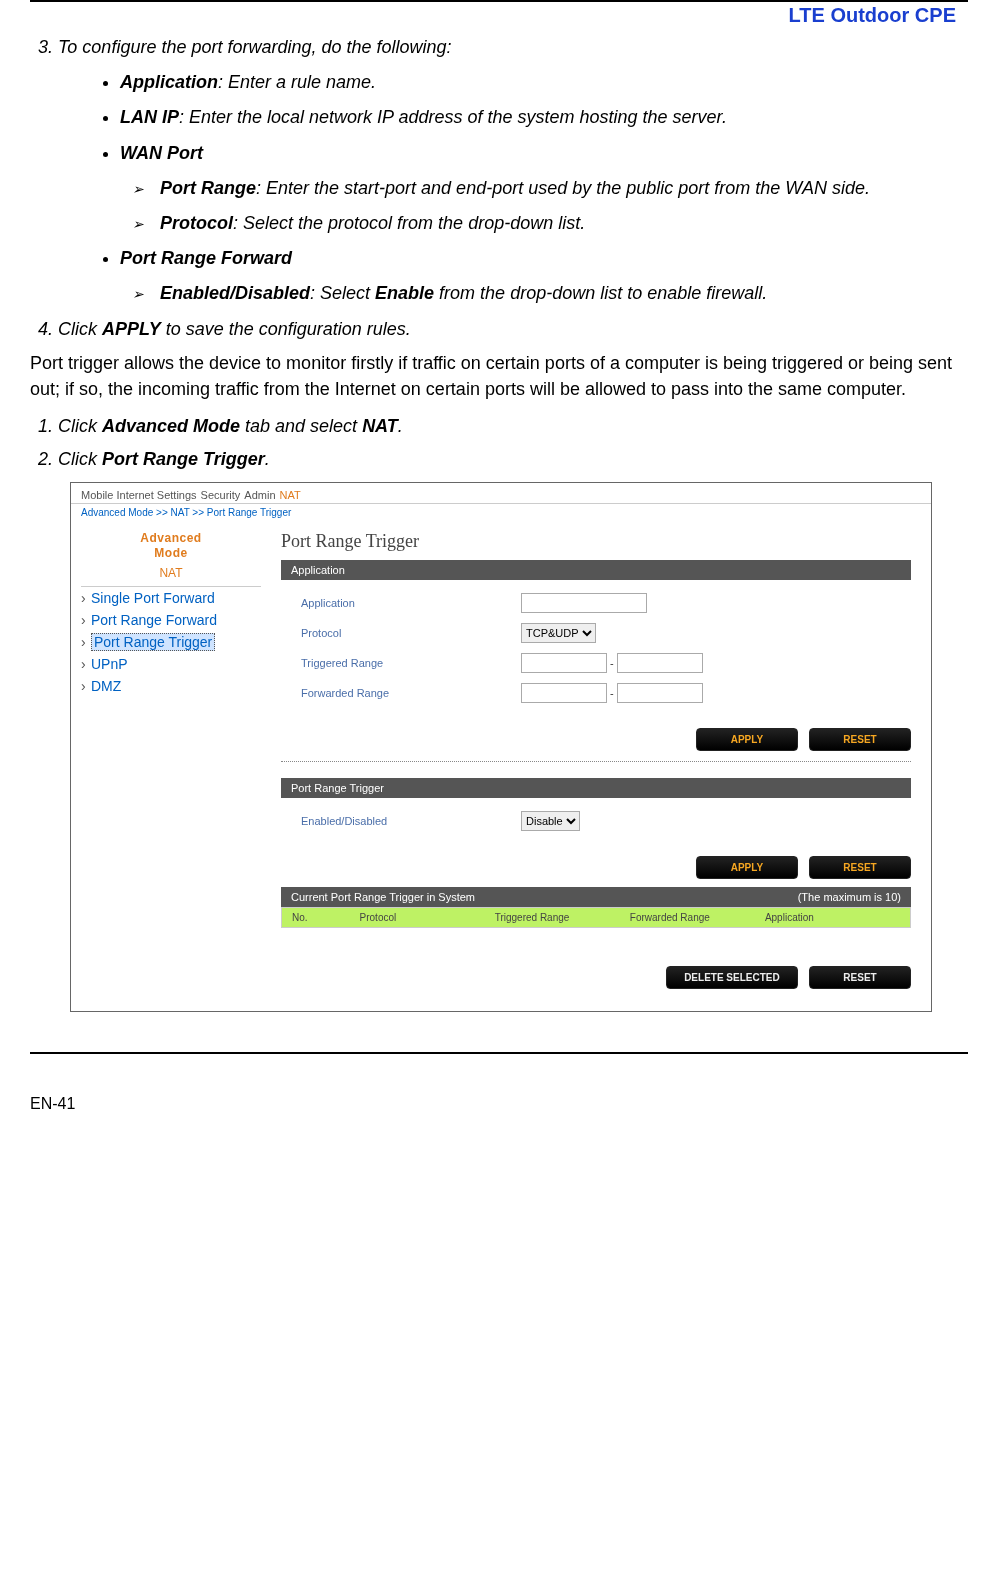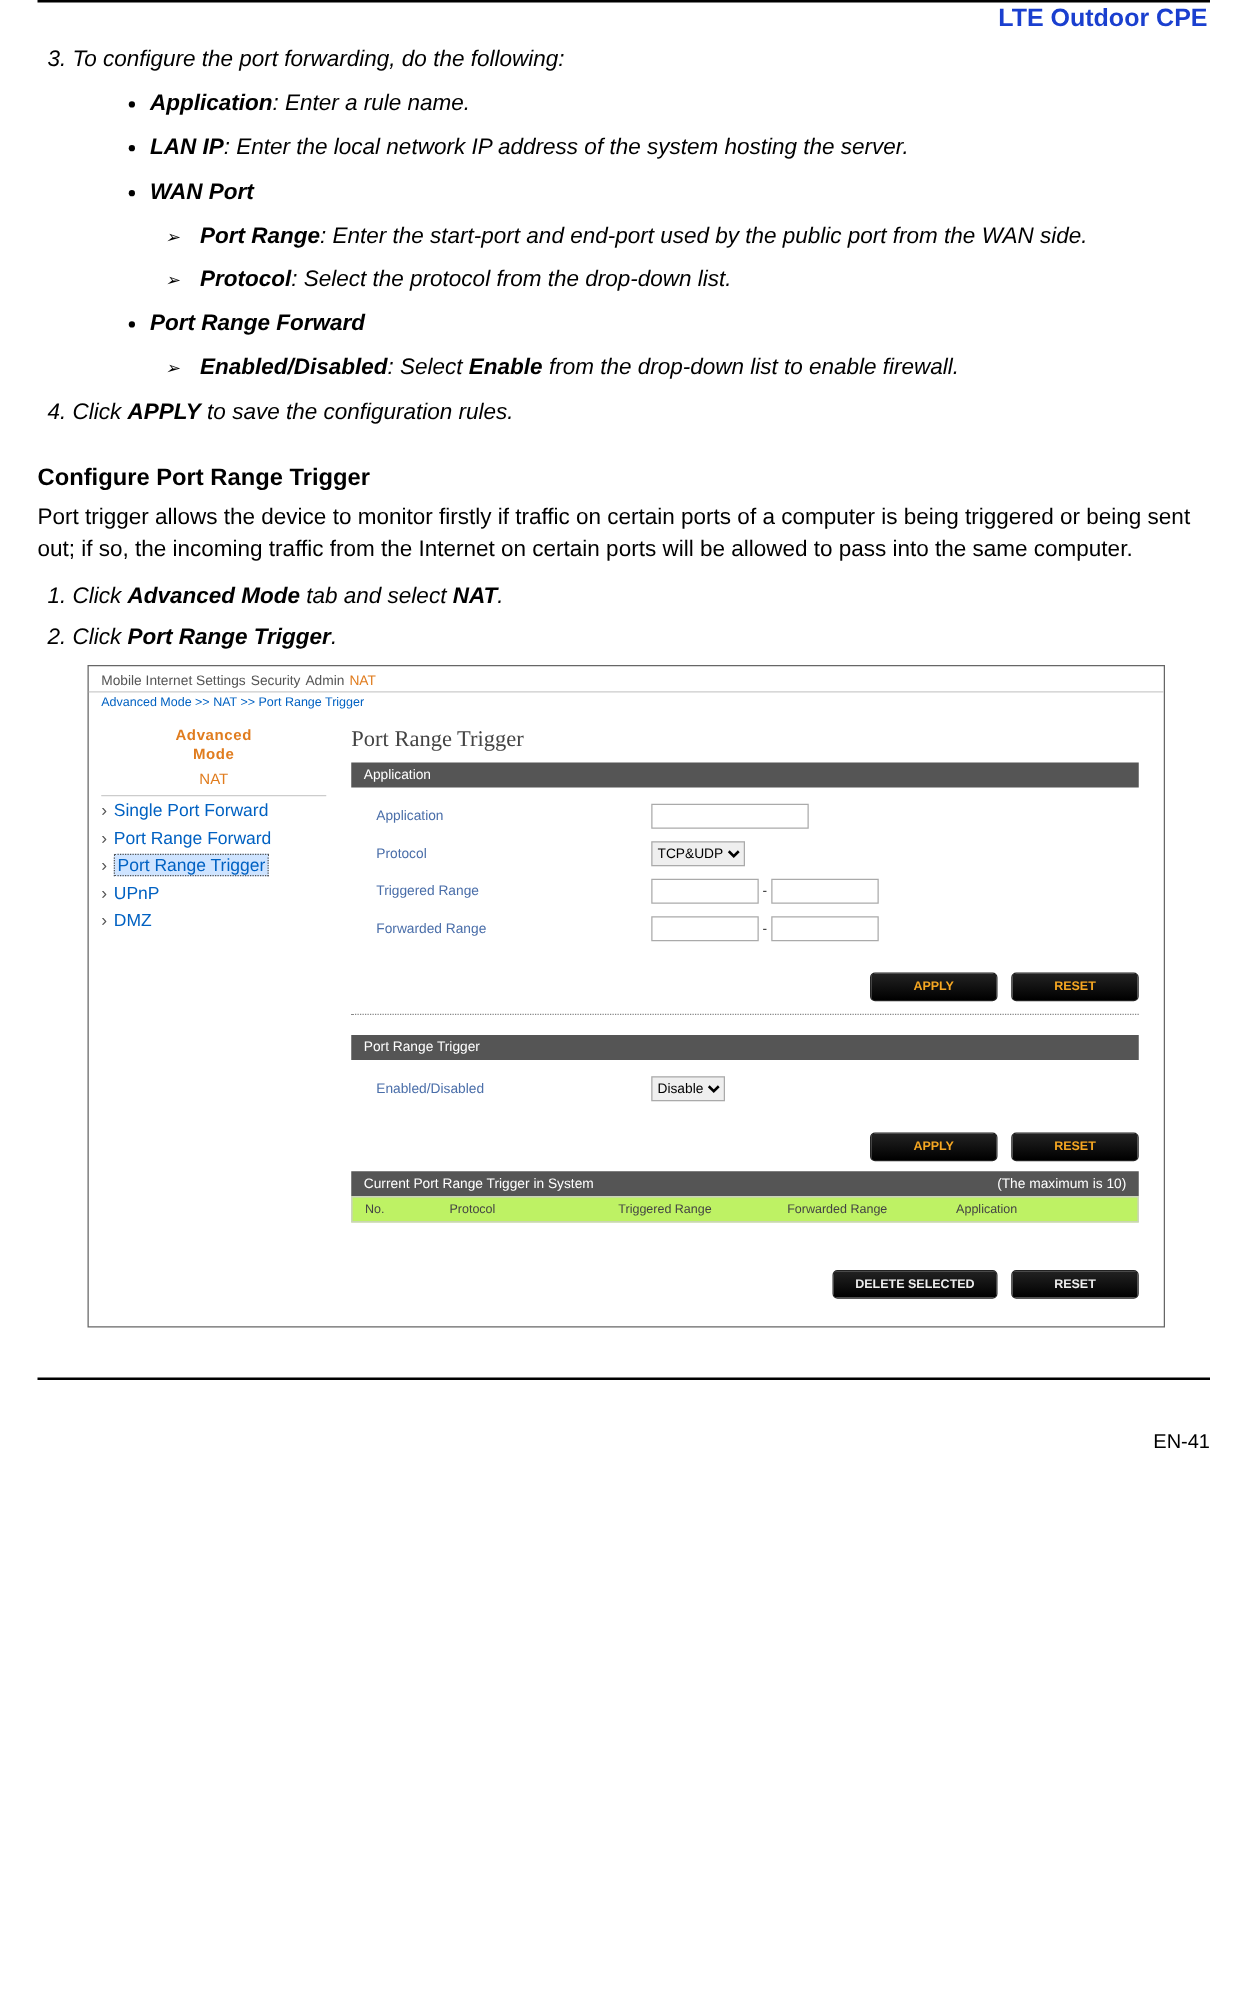--- a/index.html
+++ b/index.html
@@ -16,29 +16,29 @@
   }
   .header-line {
     border-top: 2px solid #000;
     margin-bottom: 2px;
   }
   .doc-title {
     text-align: right;
     color: #1a3fcf;
     font-weight: bold;
     font-size: 20px;
-    margin: 2px 2px 6px 0;
+    margin: 2px 12px 6px 0;
   }
   .footer-line {
     border-top: 2px solid #000;
     margin-top: 40px;
     margin-bottom: 6px;
   }
   .page-number {
-    text-align: right;
+    text-align: left;
     font-size: 16px;
     margin-top: 41px;
   }
   ol.top-list {
     margin: 4px 0;
     padding-left: 28px;
     font-style: italic;
   }
   ol.top-list > li {
     margin: 8px 0;
@@ -272,21 +272,20 @@
         <li><b>Port Range Forward</b>
           <ul class="arrow">
             <li><b>Enabled/Disabled</b><span>: Select </span><b>Enable</b><span> from the drop-down list to enable firewall.</span></li>
           </ul>
         </li>
       </ul>
     </li>
     <li><span>Click </span><b>APPLY</b><span> to save the configuration rules.</span></li>
   </ol>
 
-  <h3 class="section">Configure Port Range Trigger</h3>
   <p class="para">Port trigger allows the device to monitor firstly if traffic on certain ports of a computer is being triggered or being sent out; if so, the incoming traffic from the Internet on certain ports will be allowed to pass into the same computer.</p>
 
   <ol class="top-list" start="1">
     <li><span>Click </span><b>Advanced Mode</b><span> tab and select </span><b>NAT</b><span>.</span></li>
     <li><span>Click </span><b>Port Range Trigger</b><span>.</span></li>
   </ol>
 
   <div class="screenshot">
     <div class="tabs">
       <span class="tab">Mobile Internet Settings</span>

